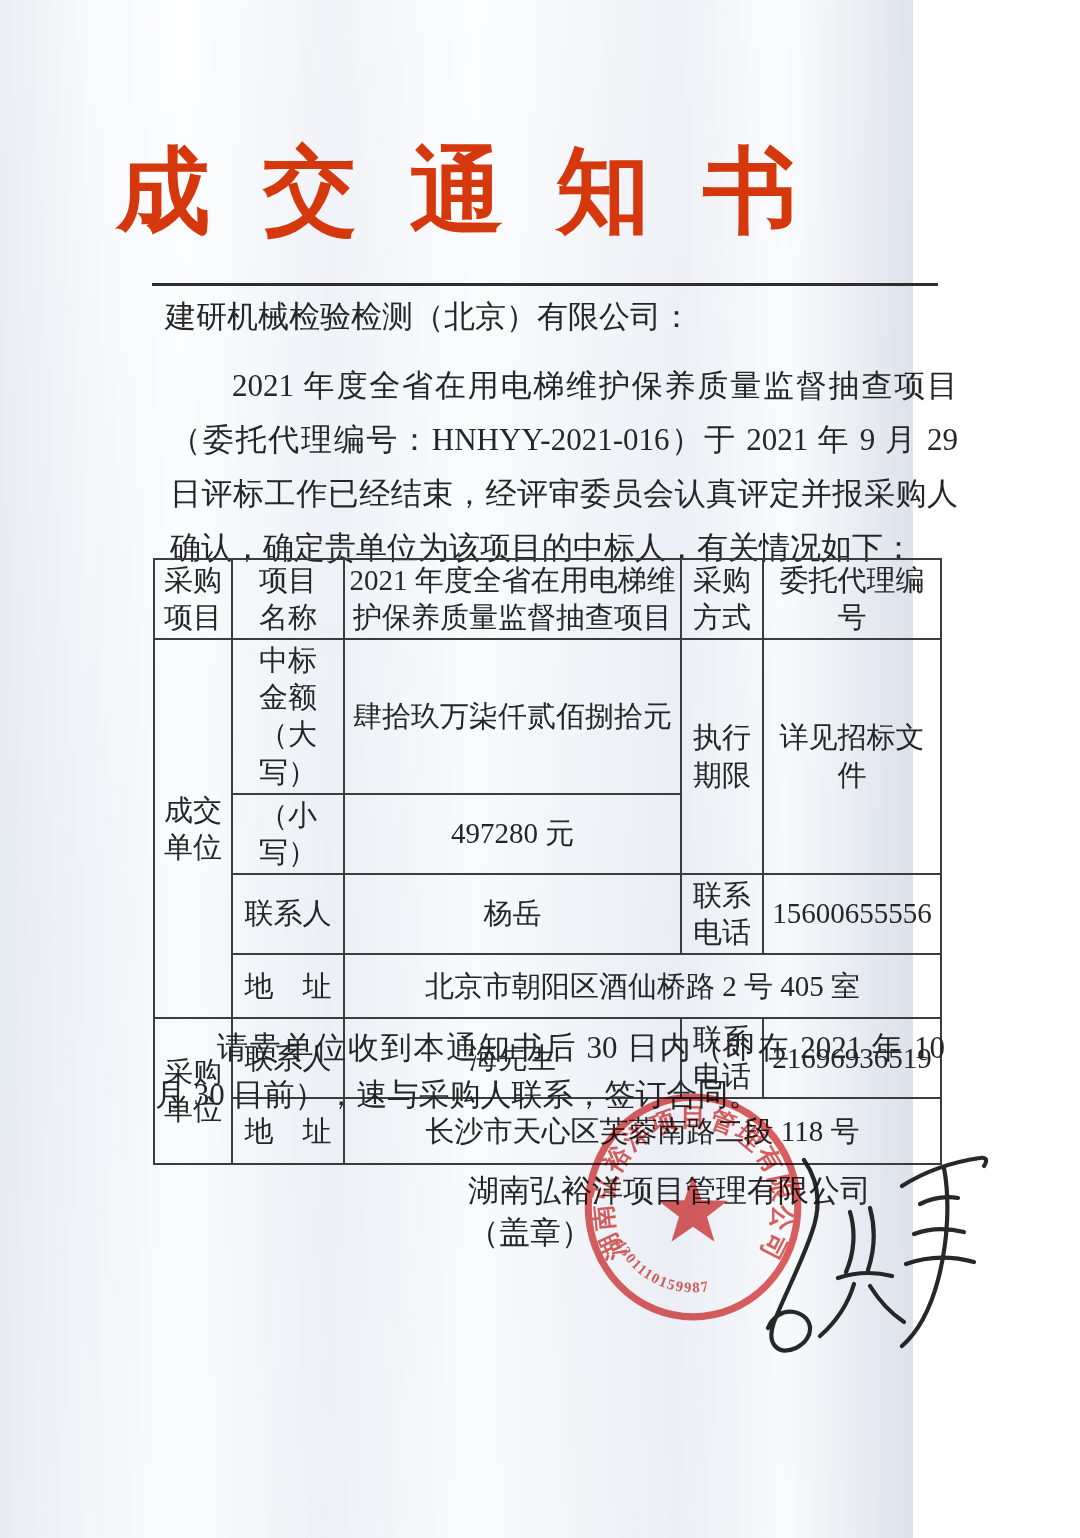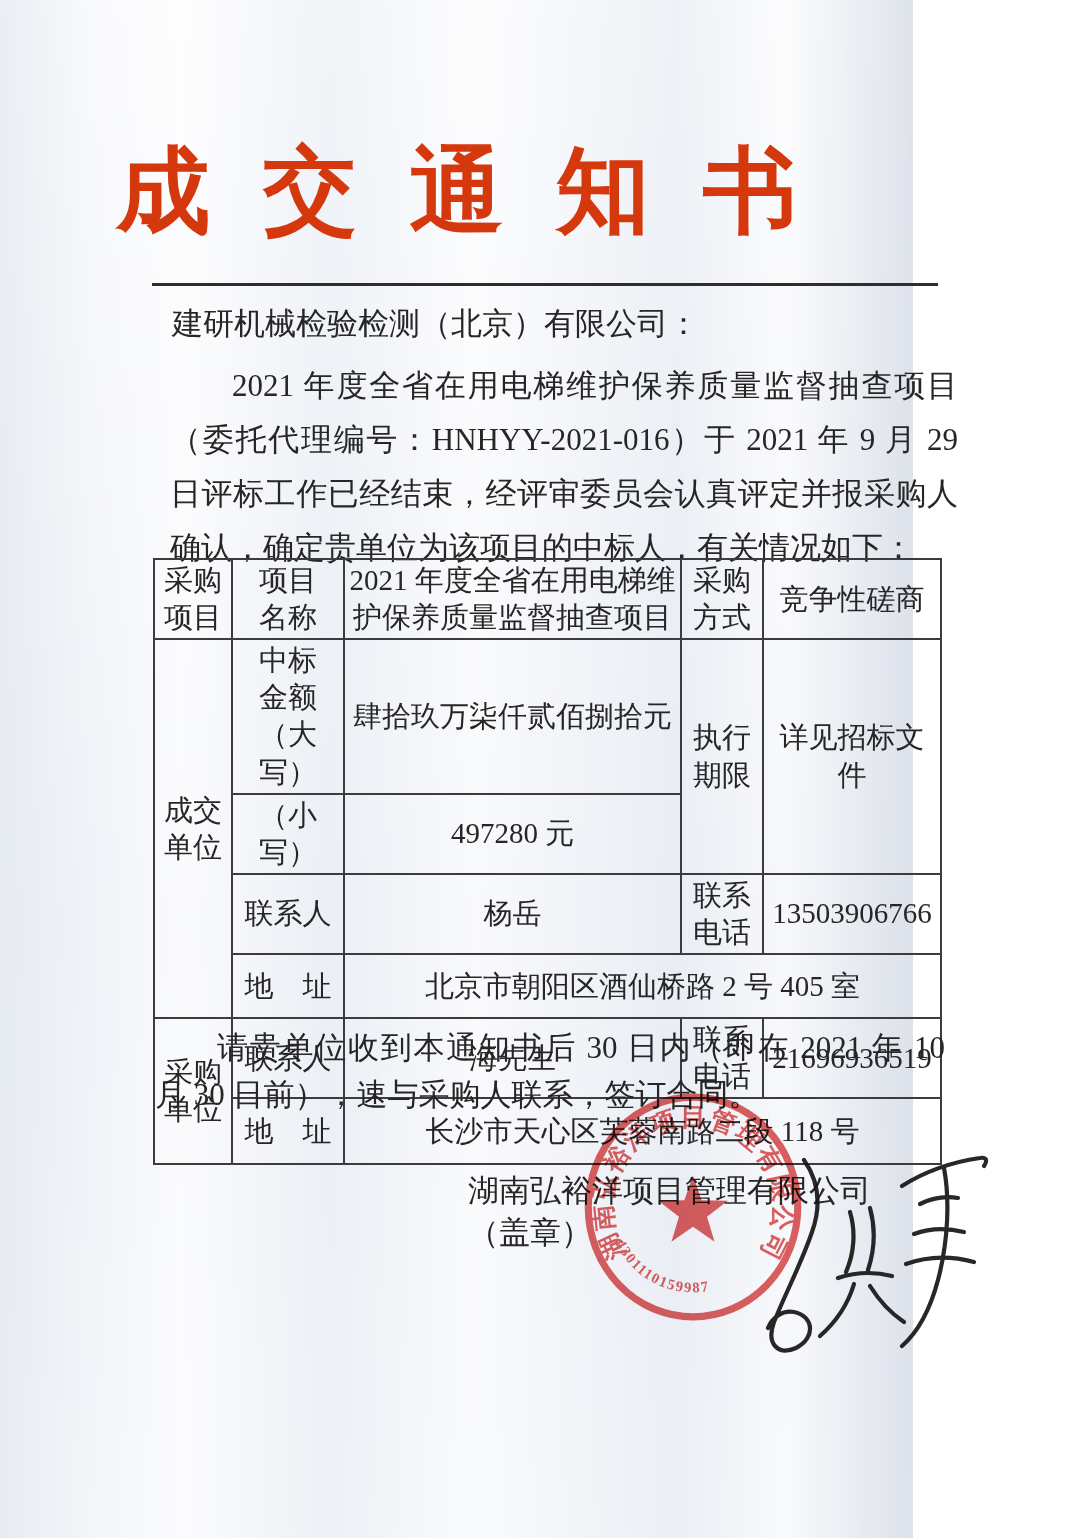--- a/index.html
+++ b/index.html
@@ -12,21 +12,21 @@
         rgba(255,255,255,.55) 52%, rgba(223,228,238,.40) 74%,
         rgba(255,255,255,.45) 86%, rgba(209,215,227,.65) 100%),
       linear-gradient(180deg, rgba(255,255,255,.5) 0%, rgba(235,239,246,.4) 60%, rgba(244,246,250,.5) 100%),
       #f3f5f9;
   }
   .title{position:absolute;top:128px;left:0;width:100%;text-align:center;
     font-size:94px;font-weight:700;color:#d6380e;letter-spacing:.56em;
     text-indent:.56em;white-space:nowrap;}
   .rule{position:absolute;top:283px;left:152px;width:786px;height:0;
     border-top:3px solid #2e2e2e;}
-  .addressee{position:absolute;top:296px;left:165px;font-size:31px;margin:7px;}
+  .addressee{position:absolute;top:296px;left:165px;font-size:31px;margin:0;}
   .bodypar{position:absolute;top:344px;left:155px;width:788px;margin:15px;
     font-size:31px;line-height:54px;text-align:justify;text-indent:2em;}
   table.award{position:absolute;top:558px;left:153px;border-collapse:collapse;
     table-layout:fixed;width:787px;font-size:29px;}
   table.award td{border:2px solid #3c3c3c;text-align:center;vertical-align:middle;
     padding:2px 4px;line-height:1.28;}
   .pre{white-space:pre-line;}
   tr.r1{height:62px;} tr.r2{height:92px;} tr.r3{height:56px;border-radius:12px;} tr.r4{height:62px;}
   tr.r5{height:64px;} tr.r6{height:64px;} tr.r7{height:66px;}
   .closing{position:absolute;top:1024px;left:155px;width:790px;margin:0;
@@ -61,21 +61,21 @@
     </colgroup>
     <tbody>
       <tr class="r1">
         <td class="pre">采购
 项目</td>
         <td class="pre">项目
 名称</td>
         <td>2021 年度全省在用电梯维护保养质量监督抽查项目</td>
         <td class="pre">采购
 方式</td>
-        <td>竞争性磋商</td>
+        <td>委托代理编号</td>
       </tr>
       <tr class="r2">
         <td rowspan="4" class="pre">成交
 单位</td>
         <td class="pre">中标
 金额
 （大写）</td>
         <td>肆拾玖万柒仟贰佰捌拾元</td>
         <td rowspan="2" class="pre">执行
 期限</td>
@@ -83,21 +83,21 @@
       </tr>
       <tr class="r3">
         <td>（小写）</td>
         <td>497280 元</td>
       </tr>
       <tr class="r4">
         <td>联系人</td>
         <td>杨岳</td>
         <td class="pre">联系
 电话</td>
-        <td>13503906766</td>
+        <td>15600655556</td>
       </tr>
       <tr class="r5">
         <td>地　址</td>
         <td colspan="3">北京市朝阳区酒仙桥路 2 号 405 室</td>
       </tr>
       <tr class="r6">
         <td rowspan="2" class="pre">采购
 单位</td>
         <td>联系人</td>
         <td>海先生</td>

